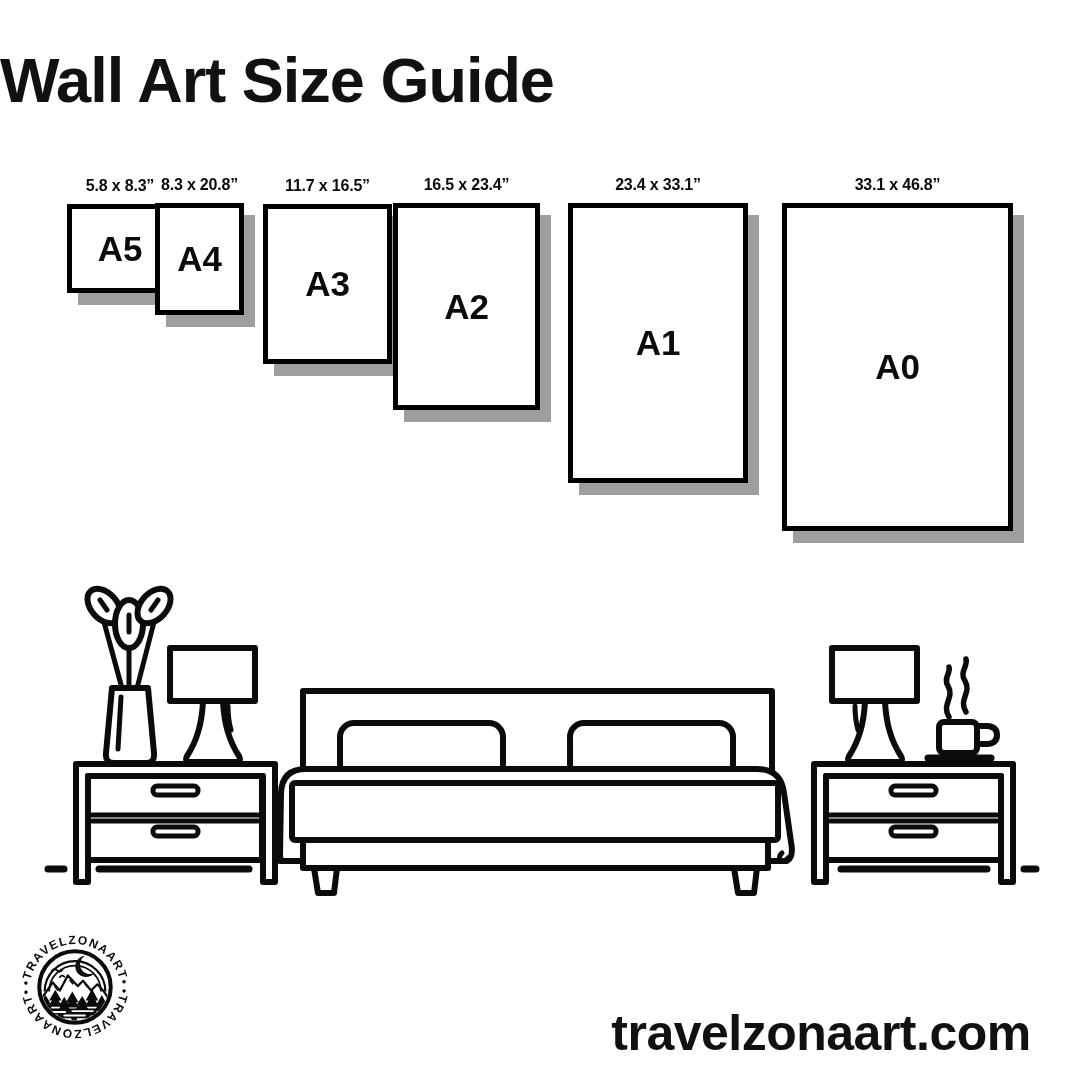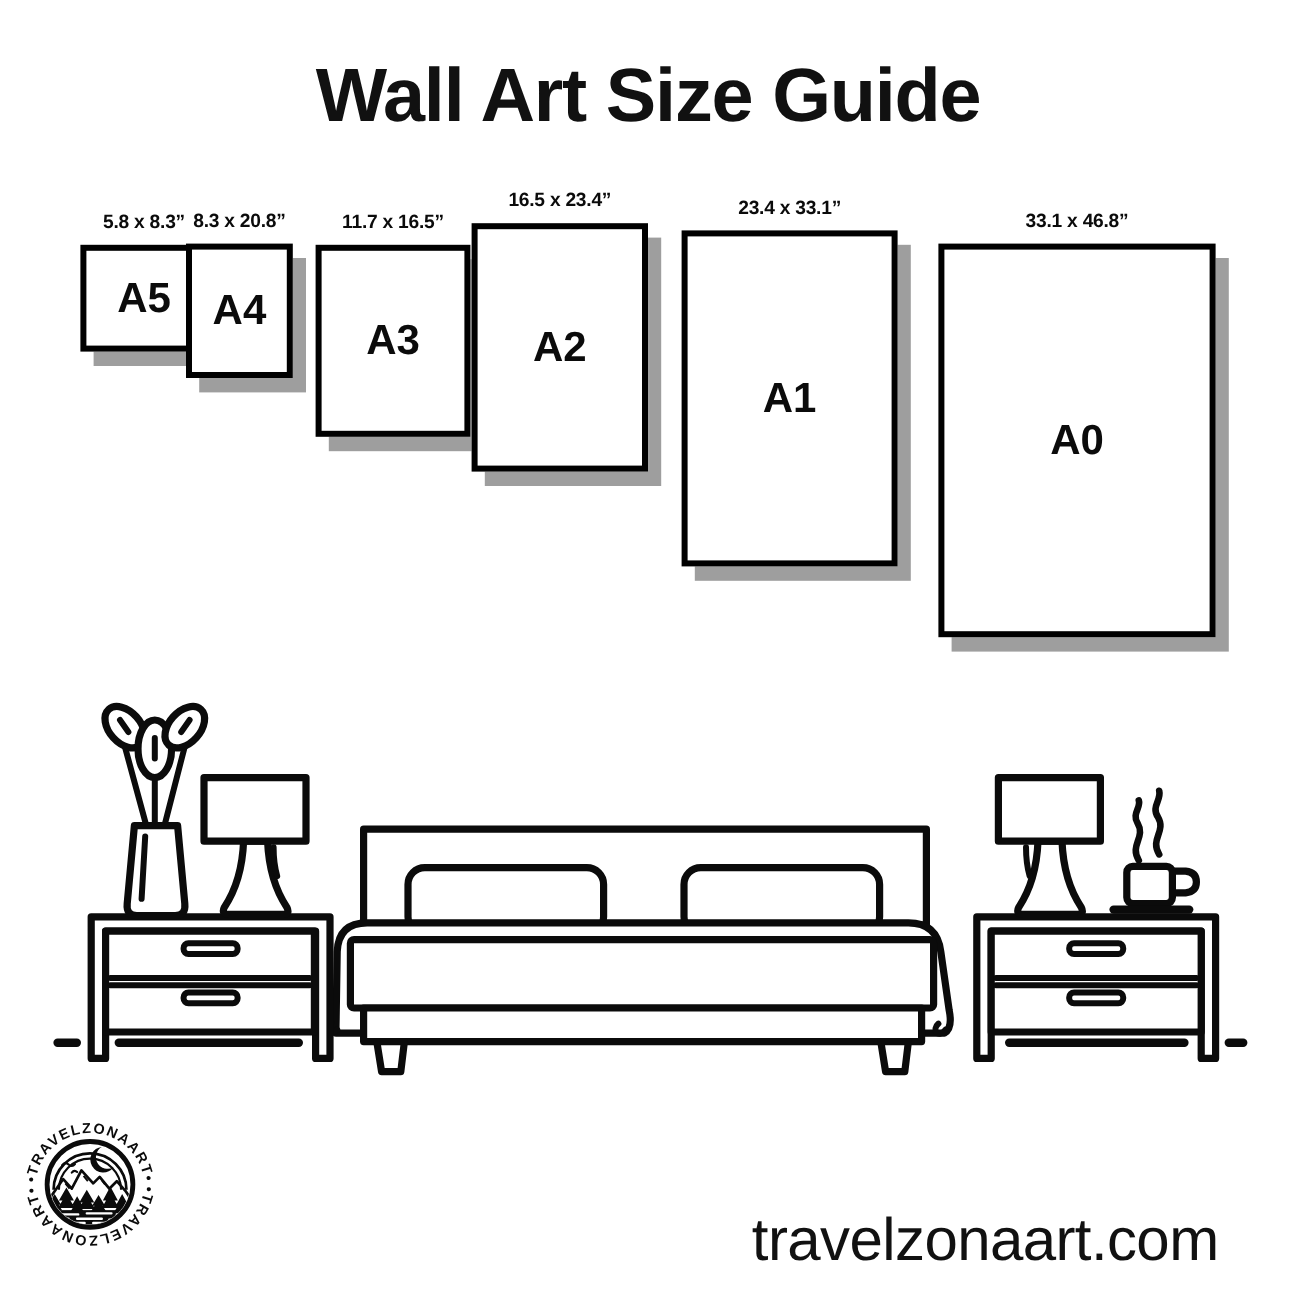--- a/index.html
+++ b/index.html
@@ -1,50 +1,50 @@
 <!DOCTYPE html>
 <html><head>
 <meta charset="utf-8">
 <style>
   html,body{margin:0;padding:0;background:#ffffff;}
   .page{
     position:relative;width:1080px;height:1080px;background:#ffffff;overflow:hidden;
     font-family:"Liberation Sans","DejaVu Sans",sans-serif;color:#0b0b0b;
   }
   .title{
-    position:absolute;top:44px;left:0;width:1080px;text-align:center;
+    position:absolute;top:44px;left:0;width:1080px;
     font-size:63px;font-weight:bold;letter-spacing:-1px;color:#111;
   }
   
   .paper{position:absolute;}
   .sheet{
     position:absolute;left:0;top:0;width:100%;height:100%;box-sizing:border-box;
     background:#fff;border:5px solid #000;box-shadow:11px 12px 0 0 #9e9e9e;
     display:flex;align-items:center;justify-content:center;
   }
   .code{font-size:35px;font-weight:bold;color:#0b0b0b;letter-spacing:0px;}
   .dim-label{
     position:absolute;bottom:calc(100% + 9px);left:50%;transform:translateX(-50%);
     width:240%;text-align:center;white-space:nowrap;
     font-size:16px;font-weight:bold;letter-spacing:-0.2px;color:#0b0b0b;
   }
   .paper.a5{left:67px; top:204px;width:61px; height:89px;padding-left:45px;}
   .paper.a4{left:155px;top:203px;width:89px; height:112px;}
   .paper.a3{left:263px;top:204px;width:129px;height:160px;}
-  .paper.a2{left:393px;top:186px;width:147px;height:207px;}
-  .paper.a1{left:568px;top:192px;width:180px;height:280px;}
+  .paper.a2{left:393px;top:203px;width:147px;height:207px;}
+  .paper.a1{left:568px;top:203px;width:180px;height:280px;}
   .paper.a0{left:782px;top:203px;width:231px;height:328px;}
   
   .scene{position:absolute;left:0;top:575px;width:1080px;height:330px;}
   
   .logo{position:absolute;left:8px;top:920px;width:134px;height:134px;}
   
   .website{
     position:absolute;left:600px;top:1004px;width:442px;text-align:center;
-    font-size:50px;font-weight:normal;letter-spacing:-0.5px;color:#111;white-space:nowrap;
+    font-size:50px;font-weight:bold;letter-spacing:-0.5px;color:#111;white-space:nowrap;
   }
 </style>
 </head>
 <body>
 
 <div class="page">
 
   <div class="title">Wall Art Size Guide</div>
 
   <div class="paper a5">

